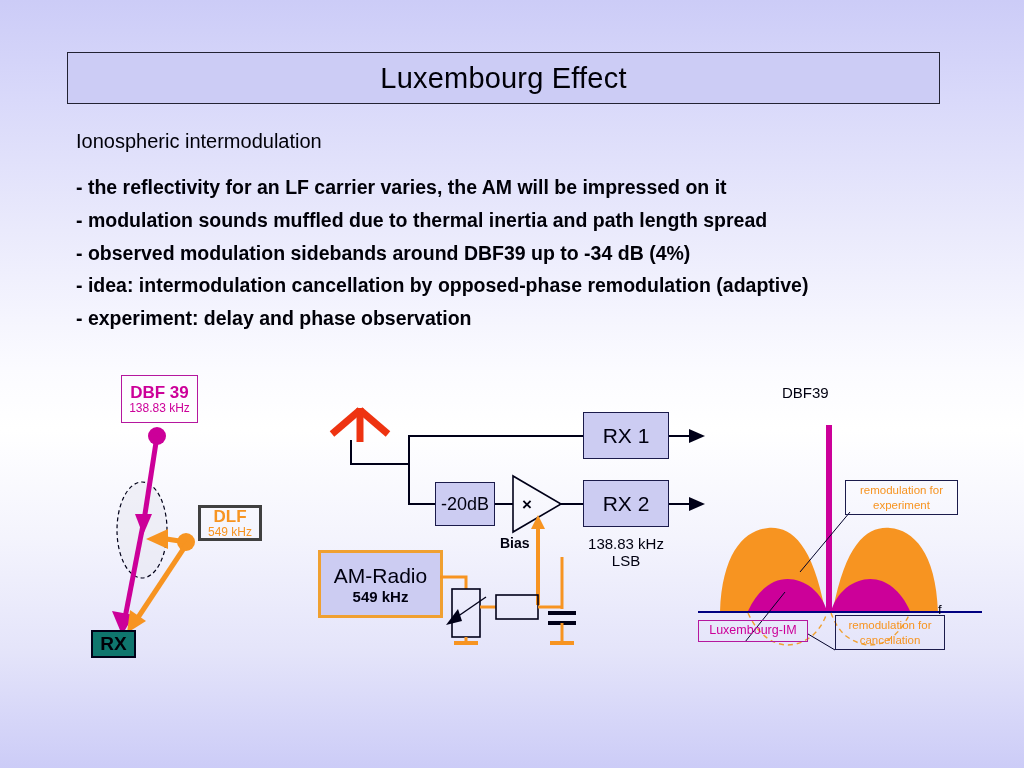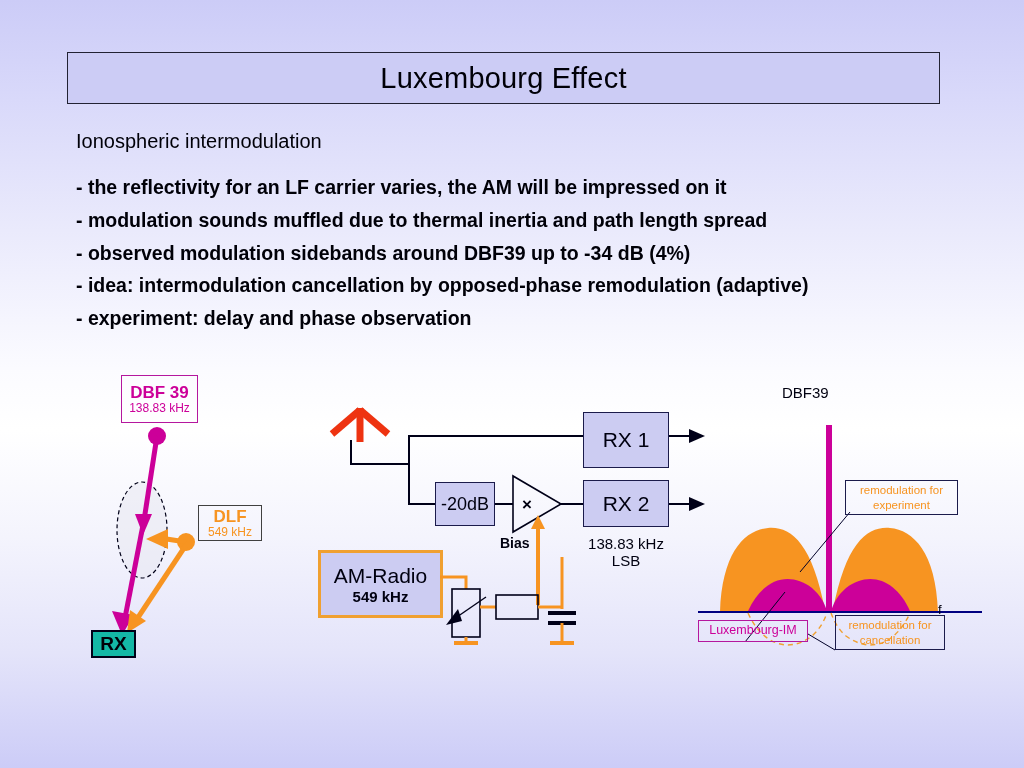--- a/index.html
+++ b/index.html
@@ -68,29 +68,29 @@
   
   #left-diagram { position: absolute; left: 80px; top: 375px; width: 230px; height: 290px; }
   .tag {
     position: absolute; box-sizing: border-box;
     background: transparent;
     display: flex; flex-direction: column;
     align-items: center; justify-content: center;
     line-height: 1.05;
   }
   .tag-dbf { border: 1px solid #b5179e; }
-  .tag-dlf { border: 1px solid #404040; }
+  .tag-dlf { border: 3px solid #404040; }
   .tag .t1 { font-weight: bold; font-size: 17px; }
   .tag .t2 { font-size: 12px; }
   .magenta { color: #cc0099; }
   .orange  { color: #f79421; }
 
   .rx-box {
     position: absolute;
-    background: #14b8a6;
+    background: #0f766e;
     border: 2px solid #000018;
     box-sizing: border-box;
     display: flex; align-items: center; justify-content: center;
     font-weight: bold; font-size: 19px; color: #000008;
   }
 
   
   #block-diagram { position: absolute; left: 310px; top: 395px; width: 400px; height: 255px; }
   .blk-label { position: absolute; font-size: 15px; color: #000010; text-align: center; }
   .mono-lbl { position: absolute; font-size: 13.5px; font-weight: bold; color: #000010; }
@@ -185,21 +185,21 @@
 
     <div class="line" style="left:185px; top:108px; width:18px; height:2px;"></div>
 
     <svg width="55" height="60" style="position:absolute;left:201px;top:79px;">
       <polygon points="2,2 2,58 50,30" fill="none" stroke="#000018" stroke-width="1.6"></polygon>
     </svg>
     <div class="mono-lbl" style="left:212px; top:100px; font-size:17px;">×</div>
 
     <div class="line" style="left:249px; top:108px; width:25px; height:2px;"></div>
 
-    <div class="box lav-box" style="left:273px; top:17px; width:86px; height:56px;text-align:center;">
+    <div class="box lav-box" style="left:273px; top:17px; width:86px; height:47px;text-align:center;">
       <span style="font-size:21px;color:#000010;">RX 1</span>
     </div>
     <div class="box lav-box" style="left:273px; top:85px; width:86px; height:47px;">
       <span style="font-size:21px;color:#000010;">RX 2</span>
     </div>
 
     <svg width="40" height="20" style="position:absolute;left:359px;top:31px;">
       <line x1="0" y1="10" x2="22" y2="10" stroke="#000018" stroke-width="2"></line>
       <polygon points="20,3 36,10 20,17" fill="#000018"></polygon>
     </svg>

